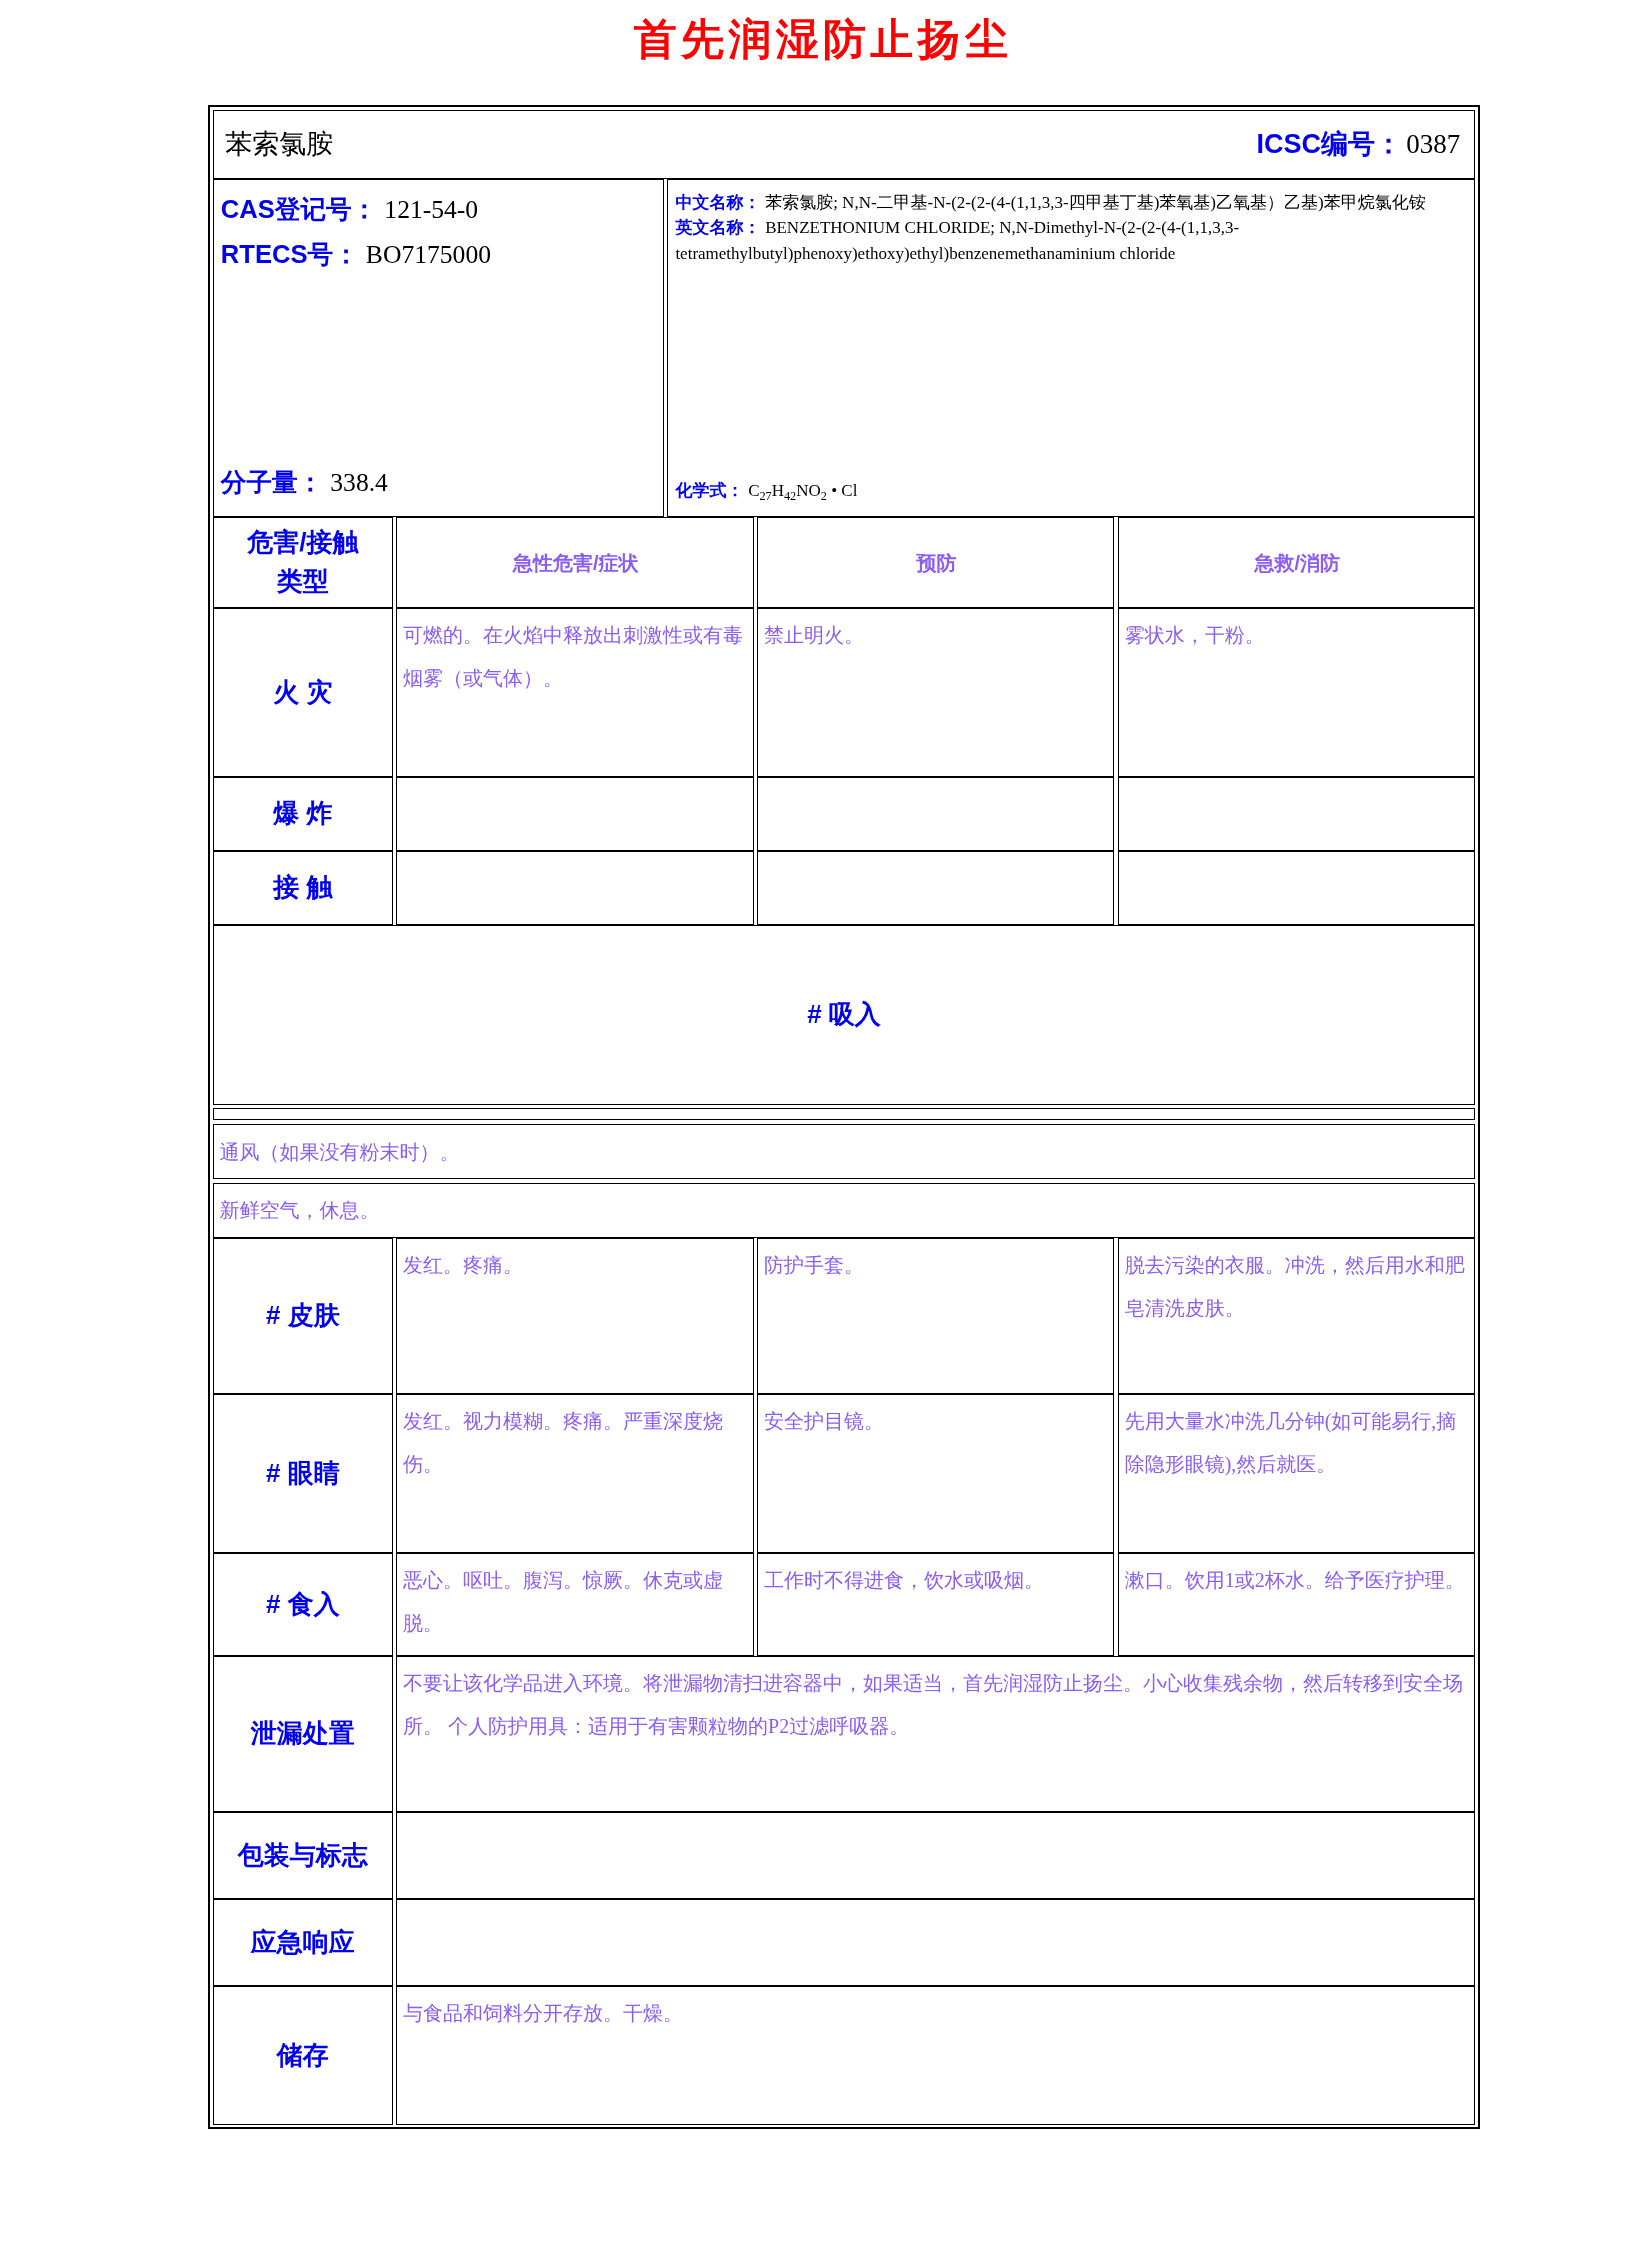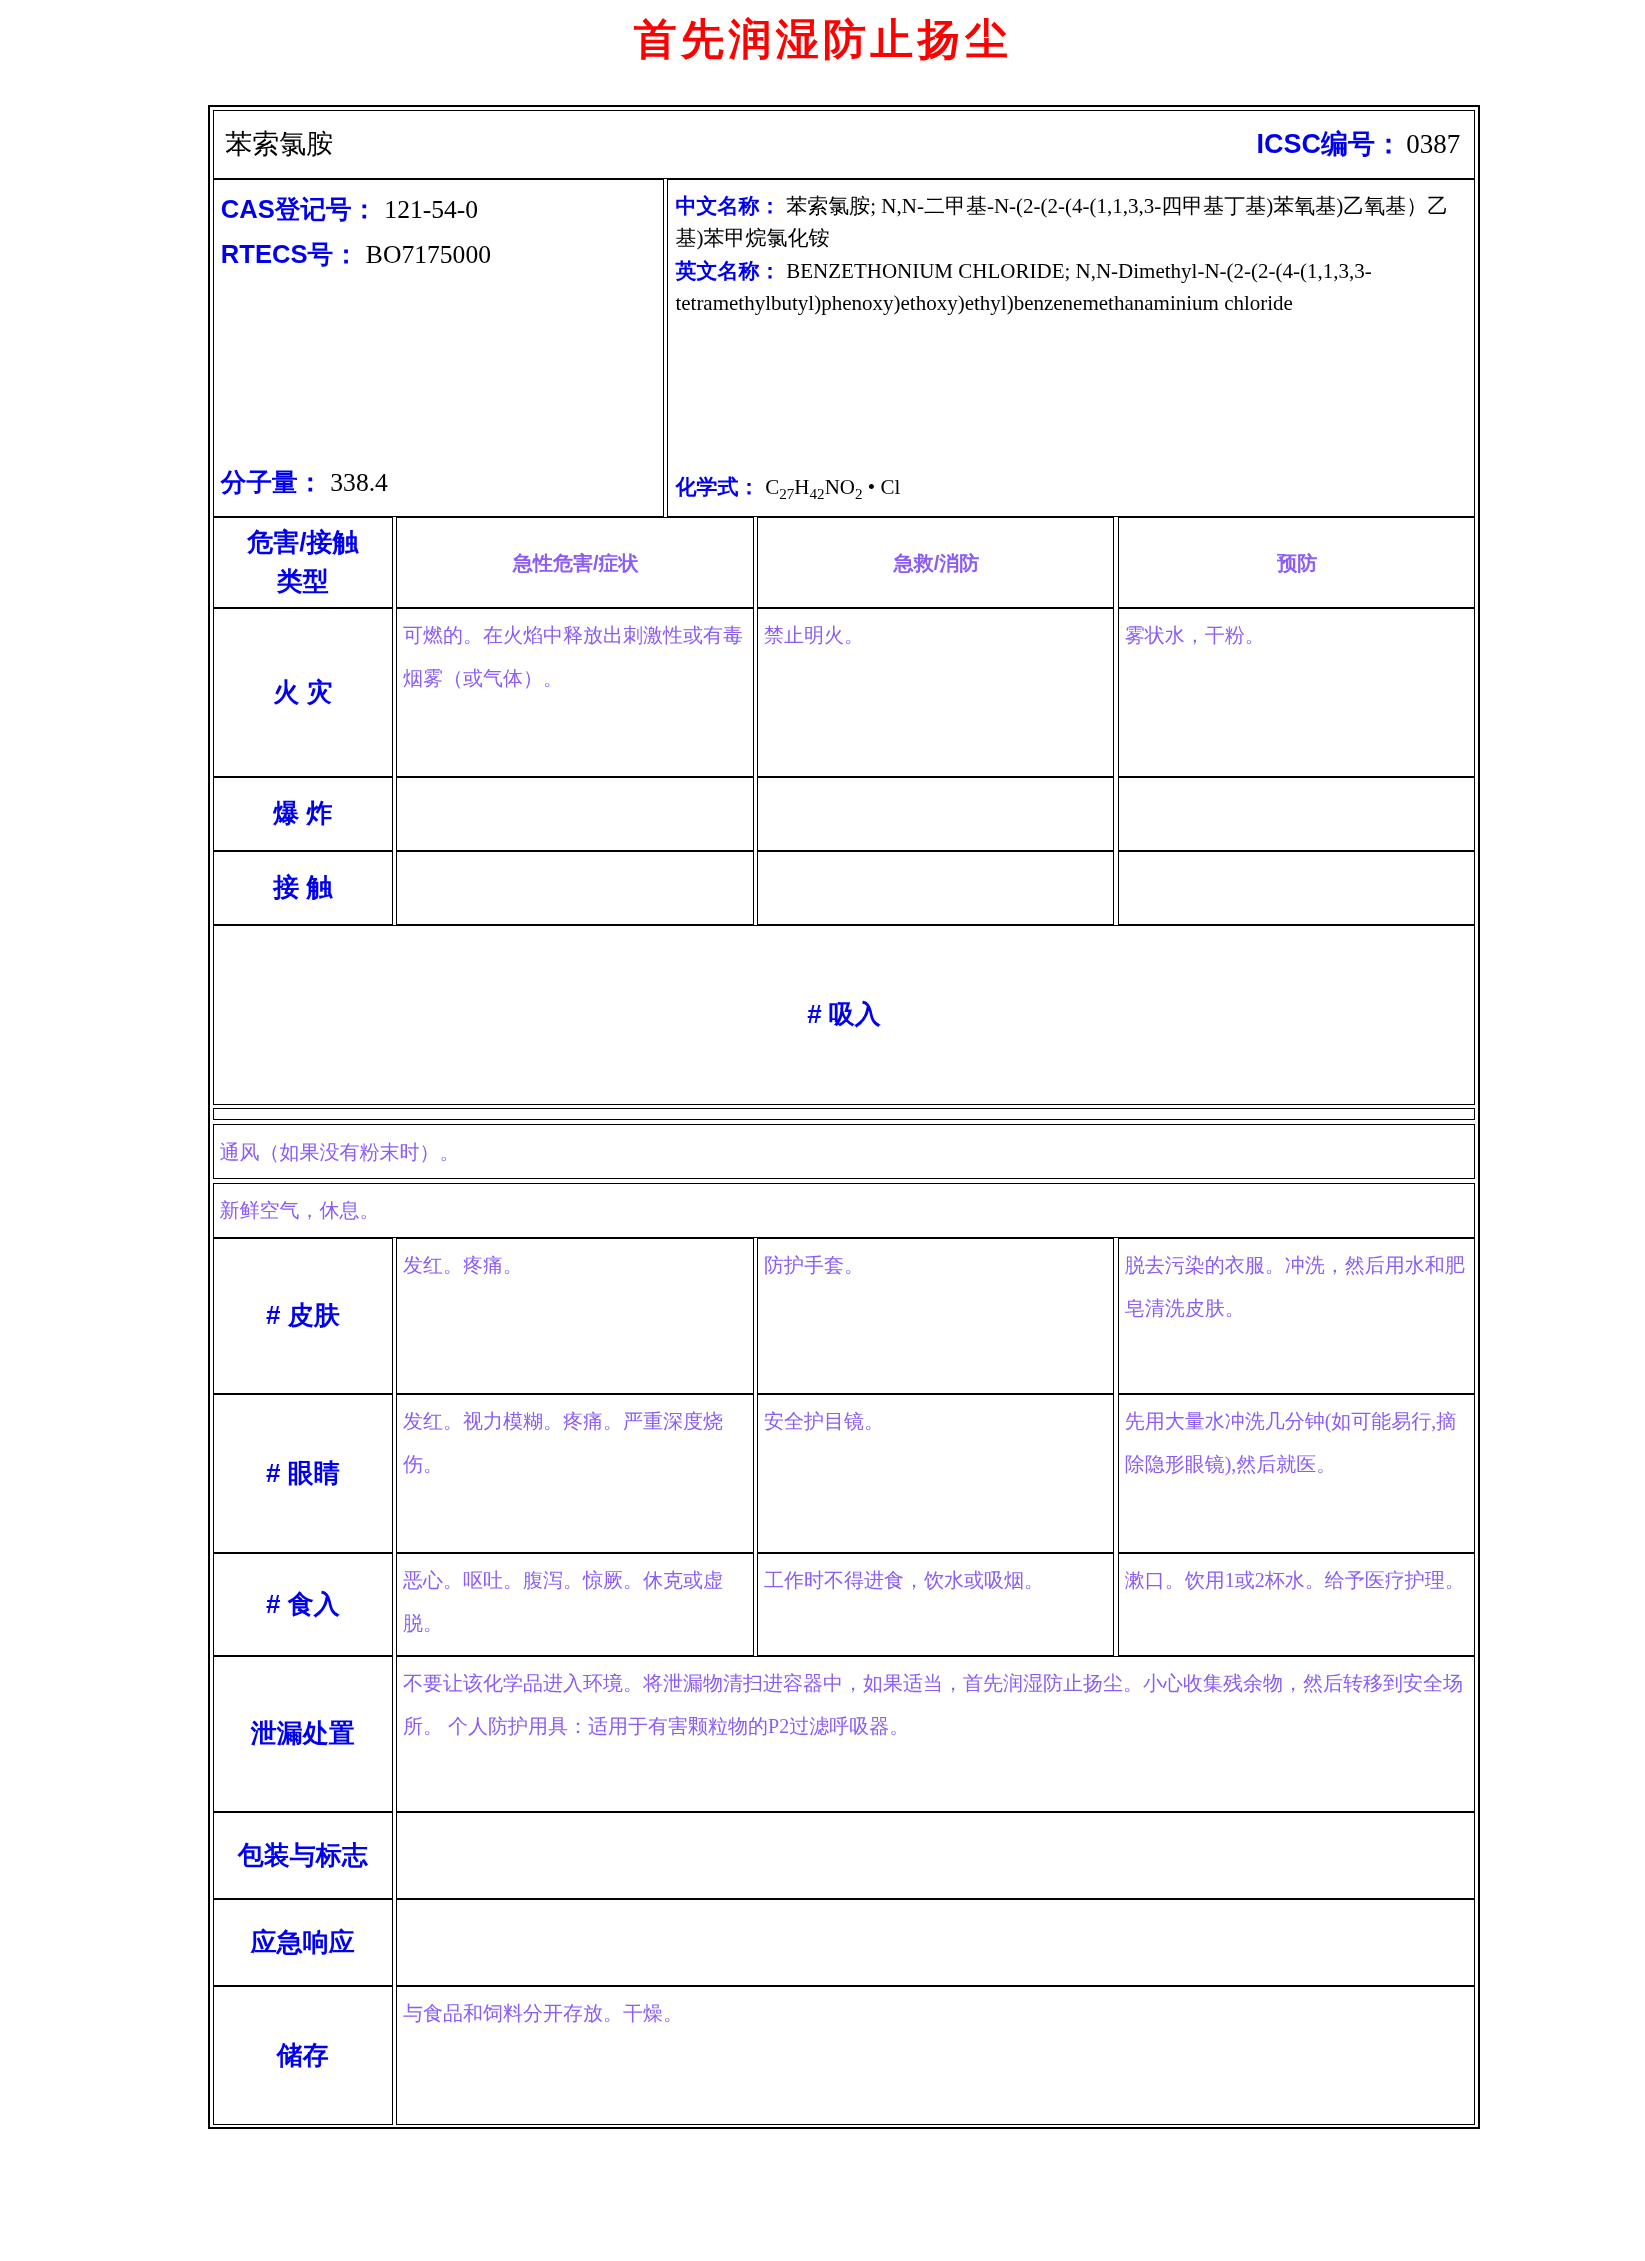--- a/index.html
+++ b/index.html
@@ -54,21 +54,21 @@
   .identity-left {
     flex: 0 0 451px;
     display: flex; flex-direction: column;
     padding: 10px 7px 12.8px 7px;
     font-size: 25.6px; line-height: 1.55;
   }
   .identity-right {
     flex: 1;
     display: flex; flex-direction: column;
     padding: 10px 8.5px 12.8px 7px;
-    font-size: 21px; line-height: 1.5;
+    font-size: 17px; line-height: 1.5;
   }
   .id-line { margin-bottom: 5.7px; }
   .spacer { flex: 1; }
   .wrap-any { overflow-wrap: anywhere; }
   sub.f-sub { font-size: 0.72em; line-height: 0; }
 
   
   .hcell {
     display: flex; align-items: center; justify-content: center;
     text-align: center;
@@ -153,22 +153,22 @@
         <span class="label-blue">化学式：</span>
         <span class="value-black" id="formula-value">C<sub class="f-sub">27</sub>H<sub class="f-sub">42</sub>NO<sub class="f-sub">2</sub> • Cl</span>
       </div>
     </div>
   </div>
 
   <div id="hazard-rows" style="display:contents"><div class="row row-header">
         <div class="cell hcell label-blue label-cell">危害/接触
 类型</div>
         <div class="cell hcell label-blue content-cell" style="font-family: &quot;Liberation Sans&quot;, sans-serif; line-height: 1.5;">急性危害/症状</div>
+        <div class="cell hcell label-blue content-cell" style="font-family: &quot;Liberation Sans&quot;, sans-serif; line-height: 1.5;">预防</div>
         <div class="cell hcell label-blue content-cell" style="font-family: &quot;Liberation Sans&quot;, sans-serif; line-height: 1.5;">急救/消防</div>
-        <div class="cell hcell label-blue content-cell" style="font-family: &quot;Liberation Sans&quot;, sans-serif; line-height: 1.5;">预防</div>
       </div><div class="row row-fire">
         <div class="cell label-cell label-blue">火 灾</div>
         <div class="cell content-cell">可燃的。在火焰中释放出刺激性或有毒烟雾（或气体）。</div>
         <div class="cell content-cell">禁止明火。</div>
         <div class="cell content-cell">雾状水，干粉。</div>
       </div><div class="row row-explosion">
         <div class="cell label-cell label-blue">爆 炸</div>
         <div class="cell content-cell"></div>
         <div class="cell content-cell"></div>
         <div class="cell content-cell"></div>

